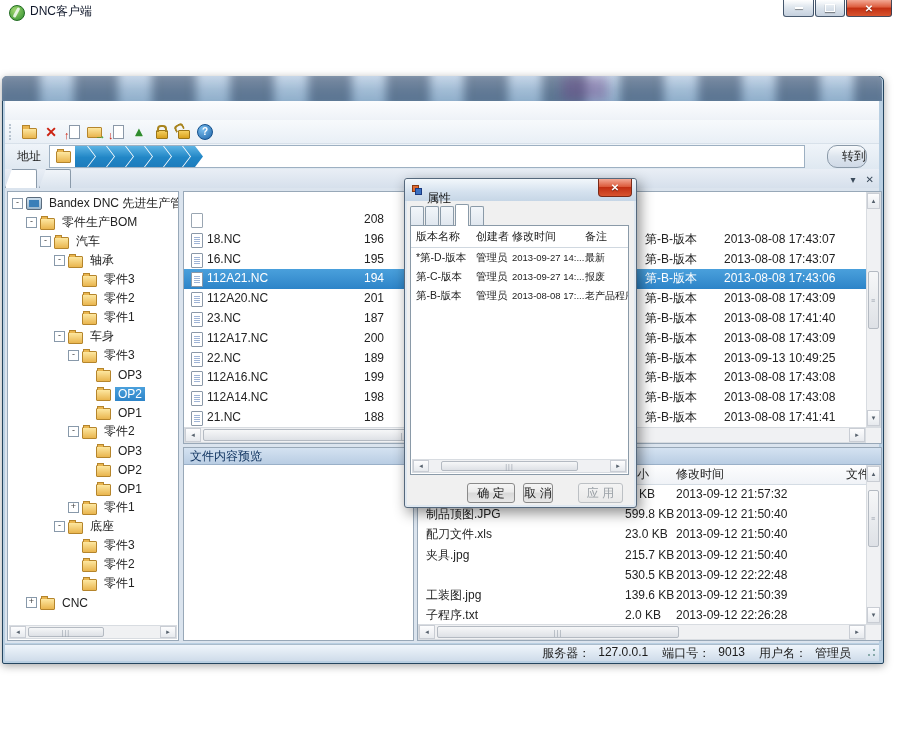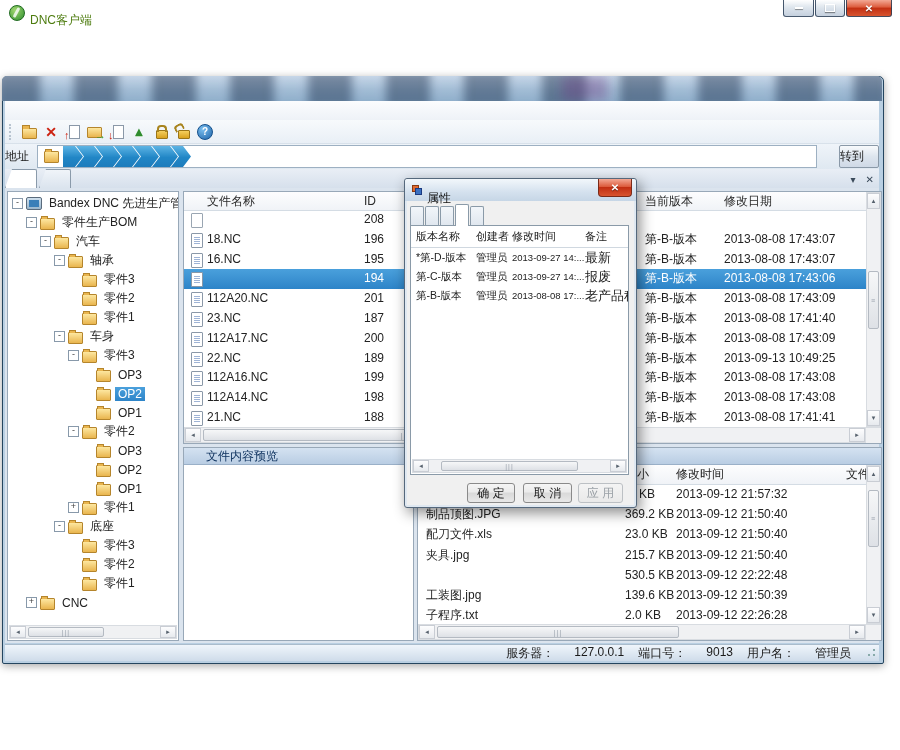--- a/index.html
+++ b/index.html
@@ -13,21 +13,21 @@
 
   
   #titlebar{position:absolute;left:2px;top:76px;width:880px;height:25px;border-radius:5px 5px 0 0;
             background:linear-gradient(#cddcec,#a4bed6 55%,#90b0cc);overflow:hidden;}
   #titlebar .glass{position:absolute;inset:-6px;filter:blur(5px);
       background:repeating-linear-gradient(90deg, rgba(22,42,72,.45) 0 44px, rgba(150,175,205,.12) 44px 78px);}
   #titlebar .blob{position:absolute;top:0;bottom:0;left:560px;width:46px;background:rgba(110,60,130,.4);filter:blur(6px);}
   .app-icon{position:absolute;left:9px;top:5px;width:14px;height:14px;border-radius:50%;z-index:3;
             background:radial-gradient(circle at 35% 30%,#9fd66f,#2f8f2f);border:1px solid #1f6b1f;}
   .app-icon::after{content:"";position:absolute;left:5px;top:1px;width:3px;height:11px;background:rgba(255,255,255,.8);transform:rotate(28deg);border-radius:2px;}
-  #title-text{position:absolute;left:30px;top:12px;z-index:3;color:#4d7c0f;text-shadow:0 0 5px rgba(255,255,255,.9);}
+  #title-text{position:absolute;left:30px;top:3px;z-index:3;color:#0f172a;text-shadow:0 0 5px rgba(255,255,255,.9);}
   #winbtns{position:absolute;right:8px;top:0;display:flex;z-index:3;}
   .wbtn{height:16px;border:1px solid rgba(40,60,85,.85);border-top:none;border-radius:0 0 3px 3px;
         background:linear-gradient(rgba(255,255,255,.75),rgba(190,205,220,.5) 45%,rgba(150,170,195,.55));
         display:flex;align-items:center;justify-content:center;margin-left:1px;}
   .wbtn.min{width:29px;} .wbtn.max{width:28px;} 
   .wbtn.close{width:44px;background:linear-gradient(#f3a894,#dc5b3c 45%,#c22f12 50%,#d8542f);}
   .glyph-min{width:8px;height:2px;background:#fff;box-shadow:0 1px 1px rgba(0,0,0,.4);}
   .glyph-max{width:8px;height:6px;border:1px solid #fff;box-shadow:0 1px 1px rgba(0,0,0,.4);}
   .glyph-x{color:#fff;font-size:10px;font-weight:bold;text-shadow:0 1px 1px rgba(0,0,0,.45);}
 
@@ -57,34 +57,34 @@
       background:linear-gradient(#f5cf5e,#d9a21e);border:1px solid #9a7518;border-radius:1px;}
   .lock-icon::after{content:"";position:absolute;bottom:9px;left:6px;width:6px;height:5px;
       border:2px solid #a8841e;border-bottom:none;border-radius:4px 4px 0 0;}
   .unlock-icon::after{content:"";position:absolute;bottom:10px;left:1px;width:6px;height:5px;
       border:2px solid #a8841e;border-bottom:none;border-radius:4px 4px 0 0;transform:rotate(-28deg);}
   .help-icon::before{content:"?";width:14px;height:14px;border-radius:50%;
       background:radial-gradient(circle at 35% 30%,#7cc0f0,#1e63a8);border:1px solid #14508c;
       color:#fff;font-weight:bold;font-size:10px;display:flex;align-items:center;justify-content:center;}
 
   #addressbar{position:absolute;left:5px;top:144px;width:874px;height:25px;display:flex;align-items:center;
-              background:linear-gradient(#eff4f9,#dfe8f1);padding:0 0;box-sizing:border-box;}
+              background:linear-gradient(#eff4f9,#dfe8f1);padding:0 12px;box-sizing:border-box;}
   #addr-label{margin-right:8px;color:#1a1a1a;}
   #addr-field{flex:1;height:21px;background:#fff;border:1px solid #9db0c2;display:flex;align-items:center;overflow:hidden;padding-left:2px;}
   .addr-folder{width:13px;height:10px;background:linear-gradient(#fde7a0,#e9b54e);border:1px solid #b5852c;border-radius:1px;margin:0 4px;position:relative;flex:0 0 auto;}
   .addr-folder::before{content:"";position:absolute;top:-3px;left:0;width:5px;height:2px;background:#e9b54e;border:1px solid #b5852c;border-bottom:none;}
   #crumbs{display:flex;height:21px;overflow:hidden;flex:1;}
   .crumb{position:relative;height:21px;line-height:21px;padding:0 11px 0 15px;margin-left:-7px;color:#fff;white-space:nowrap;
          background:linear-gradient(#5db4e4,#2186c6 55%,#1d7cbc);
          clip-path:polygon(0 0,calc(100% - 8px) 0,100% 50%,calc(100% - 8px) 100%,0 100%,8px 50%);}
   .crumb:first-child{margin-left:0;padding-left:9px;clip-path:polygon(0 0,calc(100% - 8px) 0,100% 50%,calc(100% - 8px) 100%,0 100%);}
   .crumb-tail{height:21px;width:20px;margin-left:-7px;background:linear-gradient(#5db4e4,#2186c6 55%,#1d7cbc);
          clip-path:polygon(0 0,calc(100% - 8px) 0,100% 50%,calc(100% - 8px) 100%,0 100%,8px 50%);}
-  #go-btn{width:38px;height:21px;margin-left:22px;text-align:left;line-height:20px;color:#1a1a1a;
-          background:linear-gradient(#f8fafc,#dde5ee 50%,#cfd9e6);border:1px solid #8a99a8;border-radius:2px;}
+  #go-btn{width:38px;height:21px;margin-left:22px;text-align:right;line-height:20px;color:#1a1a1a;
+          background:linear-gradient(#f8fafc,#dde5ee 50%,#cfd9e6);border:1px solid #8a99a8;border-radius:10px;}
 
   #tabstrip{position:absolute;left:5px;top:169px;width:874px;height:19px;display:flex;align-items:flex-end;
             background:linear-gradient(#e9eef5,#d6e0ec);}
   .vtab{height:18px;line-height:18px;padding:0 13px 0 17px;margin-right:2px;color:#1a1a1a;
         border:1px solid #8a9aaa;border-bottom:none;background:linear-gradient(#f0f4f9,#dbe4ee);
         clip-path:polygon(7px 0,100% 0,100% 100%,0 100%);border-radius:2px 2px 0 0;}
   .vtab.active{background:#fff;}
   .ts-ctl{color:#3a4a5a;font-size:10px;margin:0 5px 3px 5px;}
   #ts-spacer{flex:1;}
 
@@ -131,21 +131,21 @@
   .c-name{left:23px;width:152px;overflow:hidden;}
   .c-id{left:180px;}
   .c-ver{left:461px;}
   .c-date{left:540px;}
   .fl-row.selected{background:linear-gradient(#4aa0dc,#2d84c8);color:#fff;}
   .doc-icon{width:10px;height:13px;background:#fff;border:1px solid #8a98a8;border-radius:1px;}
   .doc-icon::after{content:"";position:absolute;left:2px;top:3px;width:6px;height:1px;background:#9fb4d6;box-shadow:0 2px #9fb4d6,0 4px #9fb4d6,0 6px #9fb4d6;}
   .plain-icon{width:10px;height:13px;background:#fff;border:1px solid #9aa6b2;border-radius:1px;}
 
   
-  .band{position:absolute;left:0;top:0;right:0;height:17px;line-height:17px;padding-left:22px;box-sizing:border-box;
+  .band{position:absolute;left:0;top:0;right:0;height:17px;line-height:17px;padding-left:6px;box-sizing:border-box;
         background:linear-gradient(#d4e2f1,#b9cde3);border-bottom:1px solid #9ab0c8;color:#103460;}
   #pv-lines{position:absolute;left:7px;top:21px;right:2px;bottom:2px;overflow:hidden;}
   .pv-line{line-height:17.2px;white-space:nowrap;color:#111;}
 
   
   #att-colheader{position:absolute;left:0;top:17px;right:15px;height:19px;background:linear-gradient(#fdfdfe,#f0f3f7);
                  border-bottom:1px solid #d4dce4;}
   #att-colheader .acell{line-height:19px;}
   #att-rows{position:absolute;left:0;top:36px;right:15px;bottom:16px;overflow:hidden;}
   .att-row{position:relative;height:20.2px;}
@@ -153,21 +153,21 @@
   .a-name{left:8px;width:190px;overflow:hidden;}
   .a-size{left:207px;}
   .a-time{left:258px;}
   .a-file{left:428px;width:21px;overflow:hidden;}
   .att-row.partial .a-size{padding-left:14px;}
   .corner{position:absolute;right:0;bottom:0;width:15px;height:15px;background:#f0f1f3;border-left:1px solid #d8dce1;border-top:1px solid #d8dce1;}
 
   
   #statusbar{position:absolute;left:5px;top:644px;width:874px;height:17px;display:flex;align-items:center;justify-content:flex-end;
              gap:14px;background:linear-gradient(#eff5fb,#cfdcea);border-top:1px solid #aabccc;padding-right:28px;box-sizing:border-box;}
-  .st-item{display:flex;gap:20px;white-space:nowrap;color:#1a1a1a;text-align:center;}
+  .st-item{display:flex;gap:8px;white-space:nowrap;color:#1a1a1a;text-align:center;}
   #grip{position:absolute;right:3px;bottom:2px;width:11px;height:11px;
         background:radial-gradient(circle 1.4px at 9px 2px,#8aa 98%,transparent),
                    radial-gradient(circle 1.4px at 9px 7px,#8aa 98%,transparent),
                    radial-gradient(circle 1.4px at 4px 7px,#8aa 98%,transparent);}
 
   
   #dialog{position:absolute;left:404px;top:178px;width:231px;height:328px;z-index:50;
           background:#f0f0f0;border:1px solid #55687c;border-radius:3px;
           box-shadow:3px 5px 14px rgba(0,0,0,.45), inset 0 0 0 2px #dfe8f1;}
   #dlg-titlebar{position:absolute;left:0;top:0;right:0;height:22px;border-radius:3px 3px 0 0;
@@ -183,28 +183,28 @@
   .dtab{height:19px;line-height:19px;padding:0 6px;border:1px solid #8a9aa8;border-bottom:none;border-radius:2px 2px 0 0;
         background:linear-gradient(#f2f6fa,#dfe6ee);margin-right:1px;font-size:11px;color:#1a1a1a;}
   .dtab.active{background:#fff;height:21px;line-height:21px;position:relative;z-index:2;}
   #dlg-box{position:absolute;left:5px;top:46px;width:219px;height:250px;background:#fff;border:1px solid #8a9aa8;box-sizing:border-box;}
   .drow{display:flex;height:19px;align-items:center;}
   .drow.dhead{border-bottom:1px solid #d0d8e0;height:21px;color:#222;}
   .dc{flex:0 0 auto;overflow:hidden;white-space:nowrap;}
   .dc1{width:60px;padding-left:5px;font-size:10.5px;}
   .dc2{width:36px;font-size:10.5px;}
   .dc3{width:73px;font-size:9.5px;}
-  .dc4{flex:1;font-size:13px;}
+  .dc4{flex:1;font-size:10px;}
   .dhead .dc{font-size:11px;}
   #dlg-hscroll{left:1px;right:1px;bottom:1px;height:14px;}
   .dlg-btn{position:absolute;height:20px;line-height:18px;text-align:center;color:#1a1a1a;
            background:linear-gradient(#f5f5f5,#ebebeb 45%,#d9d9d9 50%,#e8e8e8);
            border:1px solid #8a8a8a;border-radius:3px;box-sizing:border-box;}
   #dlg-ok{left:62px;top:304px;width:48px;}
-  #dlg-cancel{left:118px;top:304px;width:49px;}
+  #dlg-cancel{left:118px;top:304px;width:30px;}
   #dlg-apply{left:173px;top:304px;width:45px;color:#9aa0a6;border-color:#bcc0c4;background:linear-gradient(#f4f4f4,#e9e9e9);}
 </style>
 </head>
 <body>
 
 <div id="canvas">
   <div id="win"></div>
 
   <div id="titlebar">
     <div class="glass"></div>
@@ -389,26 +389,20 @@
     <div class="sb sb-h" style="left:1px;right:1px;bottom:1px;height:14px;">
       <span class="sb-btn">◂</span>
       <span class="sb-track">
           <span class="sb-thumb" style="left:2px;width:55%;">|||</span>
         </span>
       <span class="sb-btn">▸</span>
     </div>
   </div>
 
   <div id="filelist" class="panel">
-    <div class="fl-header">
-      <span class="cell c-name">文件名称</span>
-      <span class="cell c-id">ID</span>
-      <span class="cell c-ver">当前版本</span>
-      <span class="cell c-date">修改日期</span>
-    </div>
     <div id="fl-rows">
       <div class="fl-row">
           <span class="ico cell c-icon plain-icon"></span>
           <span class="cell c-id">208</span>
           <span class="cell c-ver"></span>
           <span class="cell c-date"></span>
         </div>
         <div class="fl-row">
           <span class="ico cell c-icon doc-icon"></span>
           <span class="cell c-name">18.NC</span>
@@ -418,20 +412,21 @@
         </div>
         <div class="fl-row">
           <span class="ico cell c-icon doc-icon"></span>
           <span class="cell c-name">16.NC</span>
           <span class="cell c-id">195</span>
           <span class="cell c-ver">第-B-版本</span>
           <span class="cell c-date">2013-08-08 17:43:07</span>
         </div>
         <div class="fl-row selected">
           <span class="ico cell c-icon doc-icon"></span>
+          <span class="cell c-name">112A21.NC</span>
           <span class="cell c-id">194</span>
           <span class="cell c-ver">第-B-版本</span>
           <span class="cell c-date">2013-08-08 17:43:06</span>
         </div>
         <div class="fl-row">
           <span class="ico cell c-icon doc-icon"></span>
           <span class="cell c-name">112A20.NC</span>
           <span class="cell c-id">201</span>
           <span class="cell c-ver">第-B-版本</span>
           <span class="cell c-date">2013-08-08 17:43:09</span>
@@ -520,21 +515,21 @@
       <span class="acell a-file">文件(&amp;</span>
     </div>
     <div id="att-rows">
       <div class="att-row partial">
           <span class="acell a-name"></span>
           <span class="acell a-size">KB</span>
           <span class="acell a-time">2013-09-12 21:57:32</span>
         </div>
         <div class="att-row">
           <span class="acell a-name">制品顶图.JPG</span>
-          <span class="acell a-size">369.2 KB</span>
+          <span class="acell a-size">599.8 KB</span>
           <span class="acell a-time">2013-09-12 21:50:40</span>
         </div>
         <div class="att-row">
           <span class="acell a-name">配刀文件.xls</span>
           <span class="acell a-size">23.0 KB</span>
           <span class="acell a-time">2013-09-12 21:50:40</span>
         </div>
         <div class="att-row">
           <span class="acell a-name">夹具.jpg</span>
           <span class="acell a-size">215.7 KB</span>

